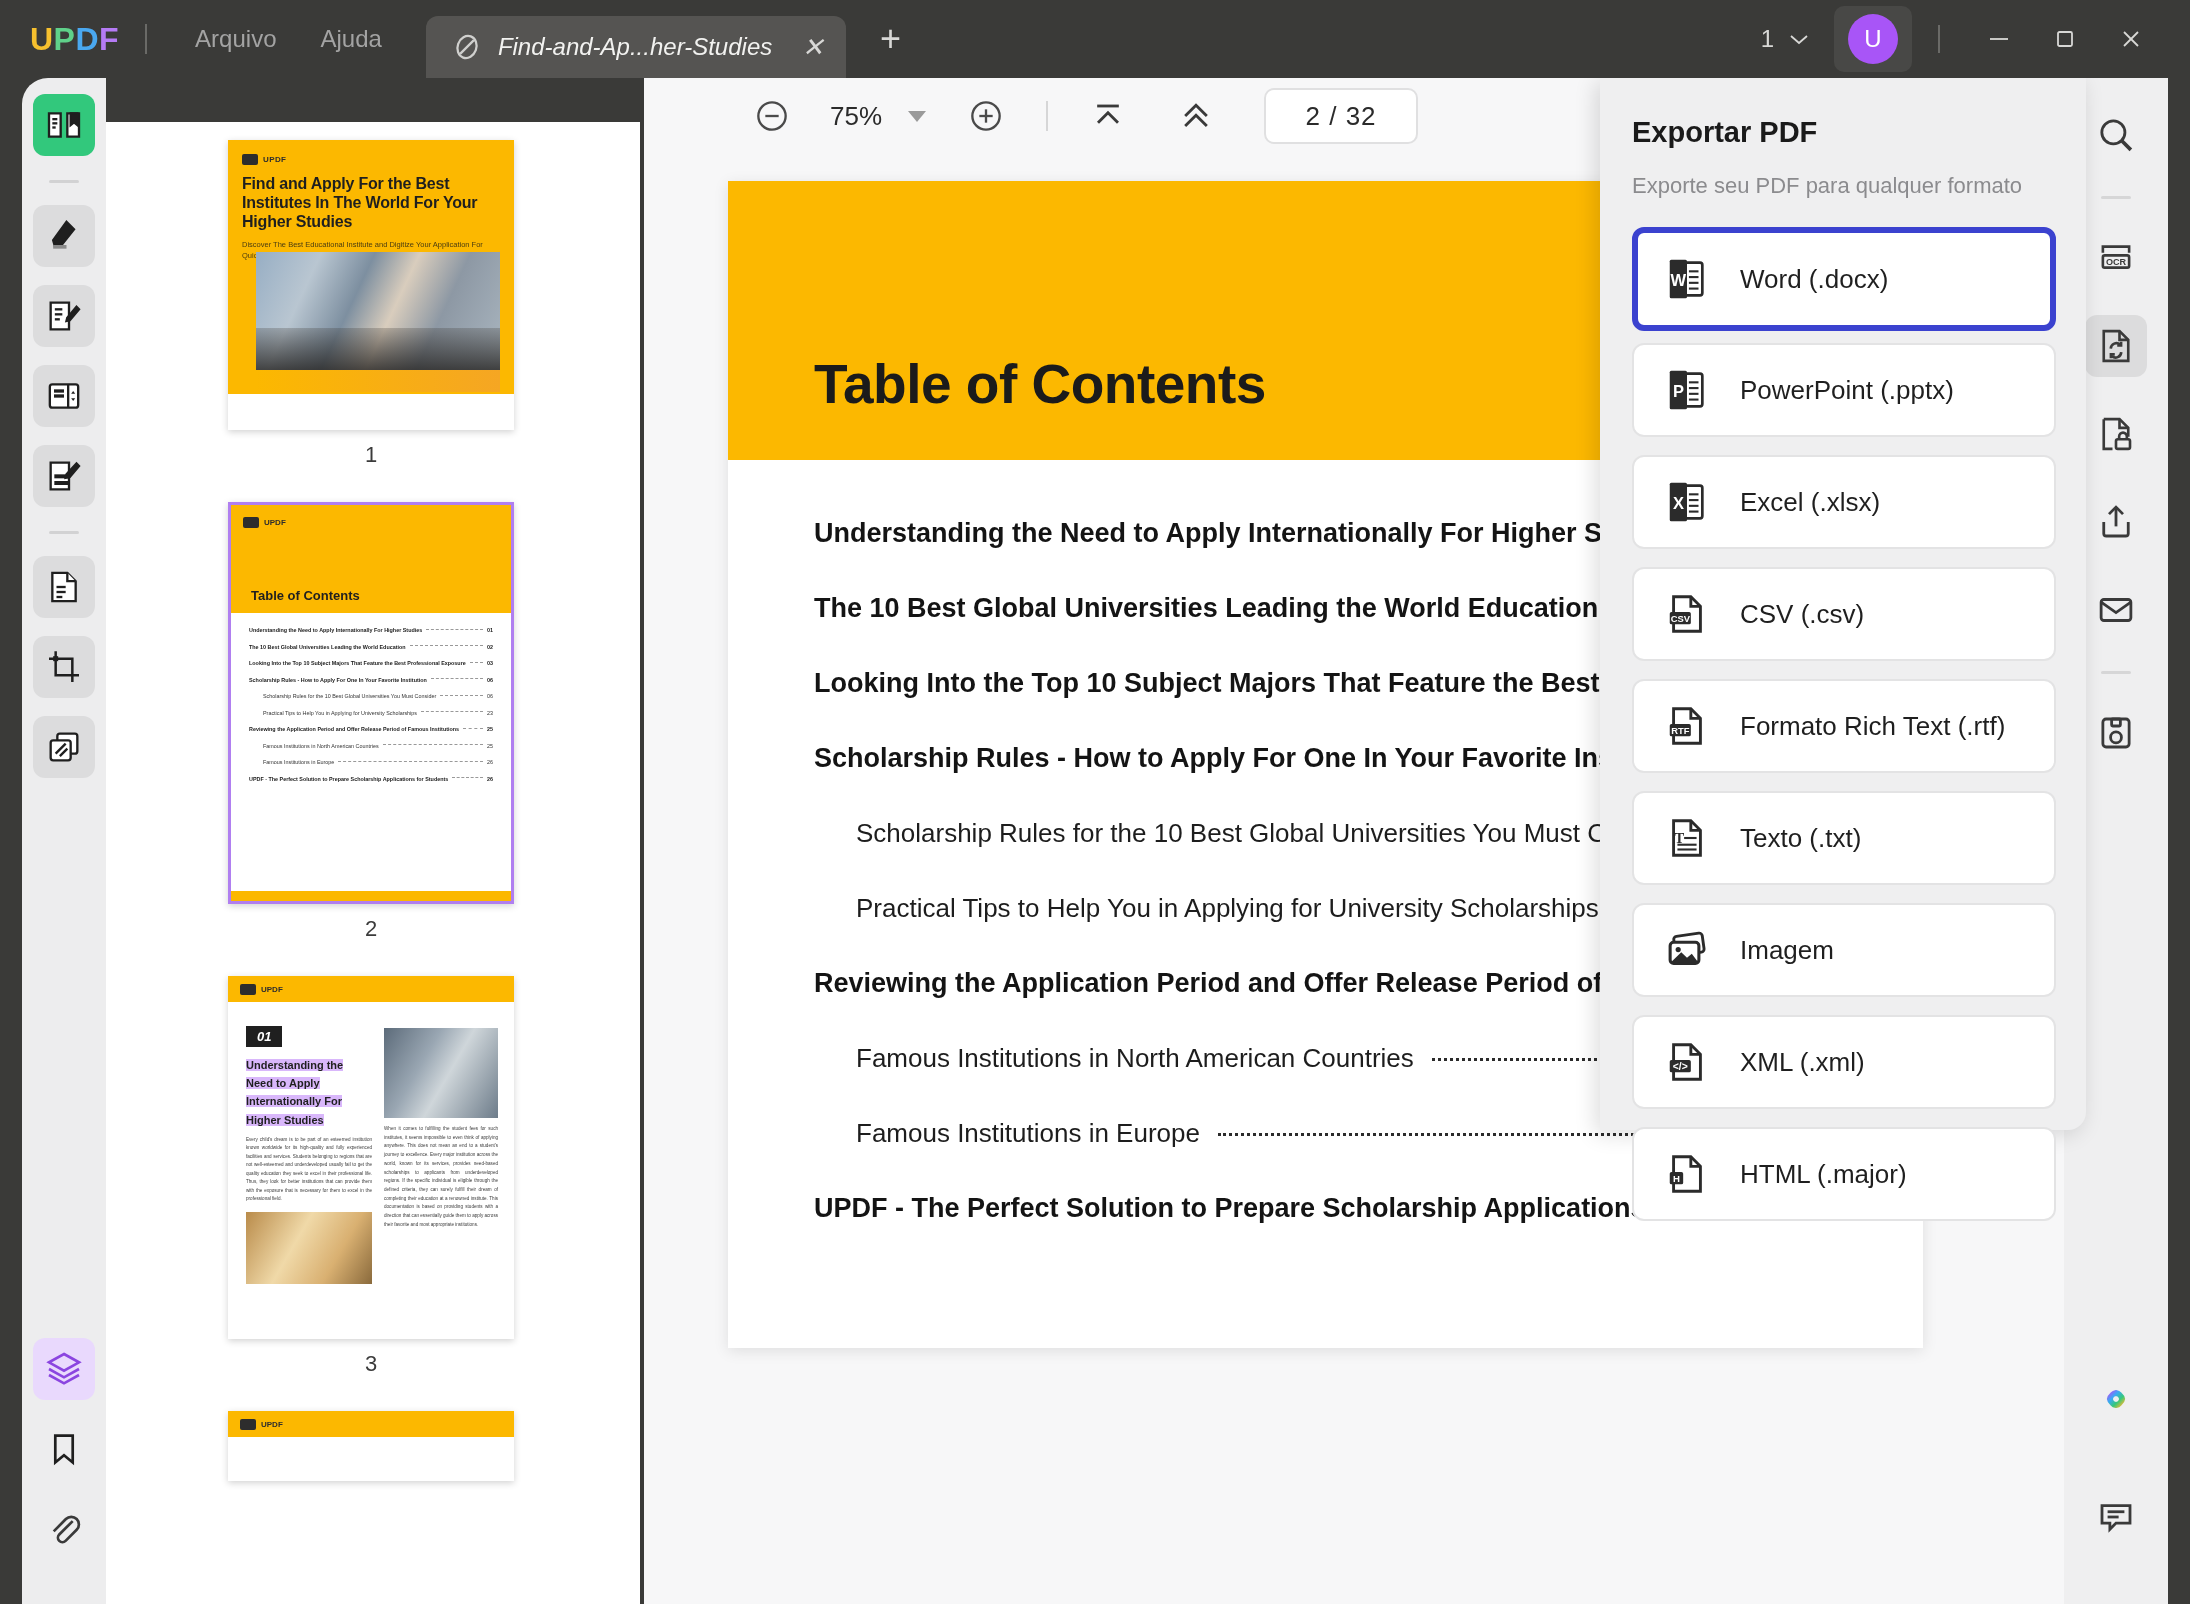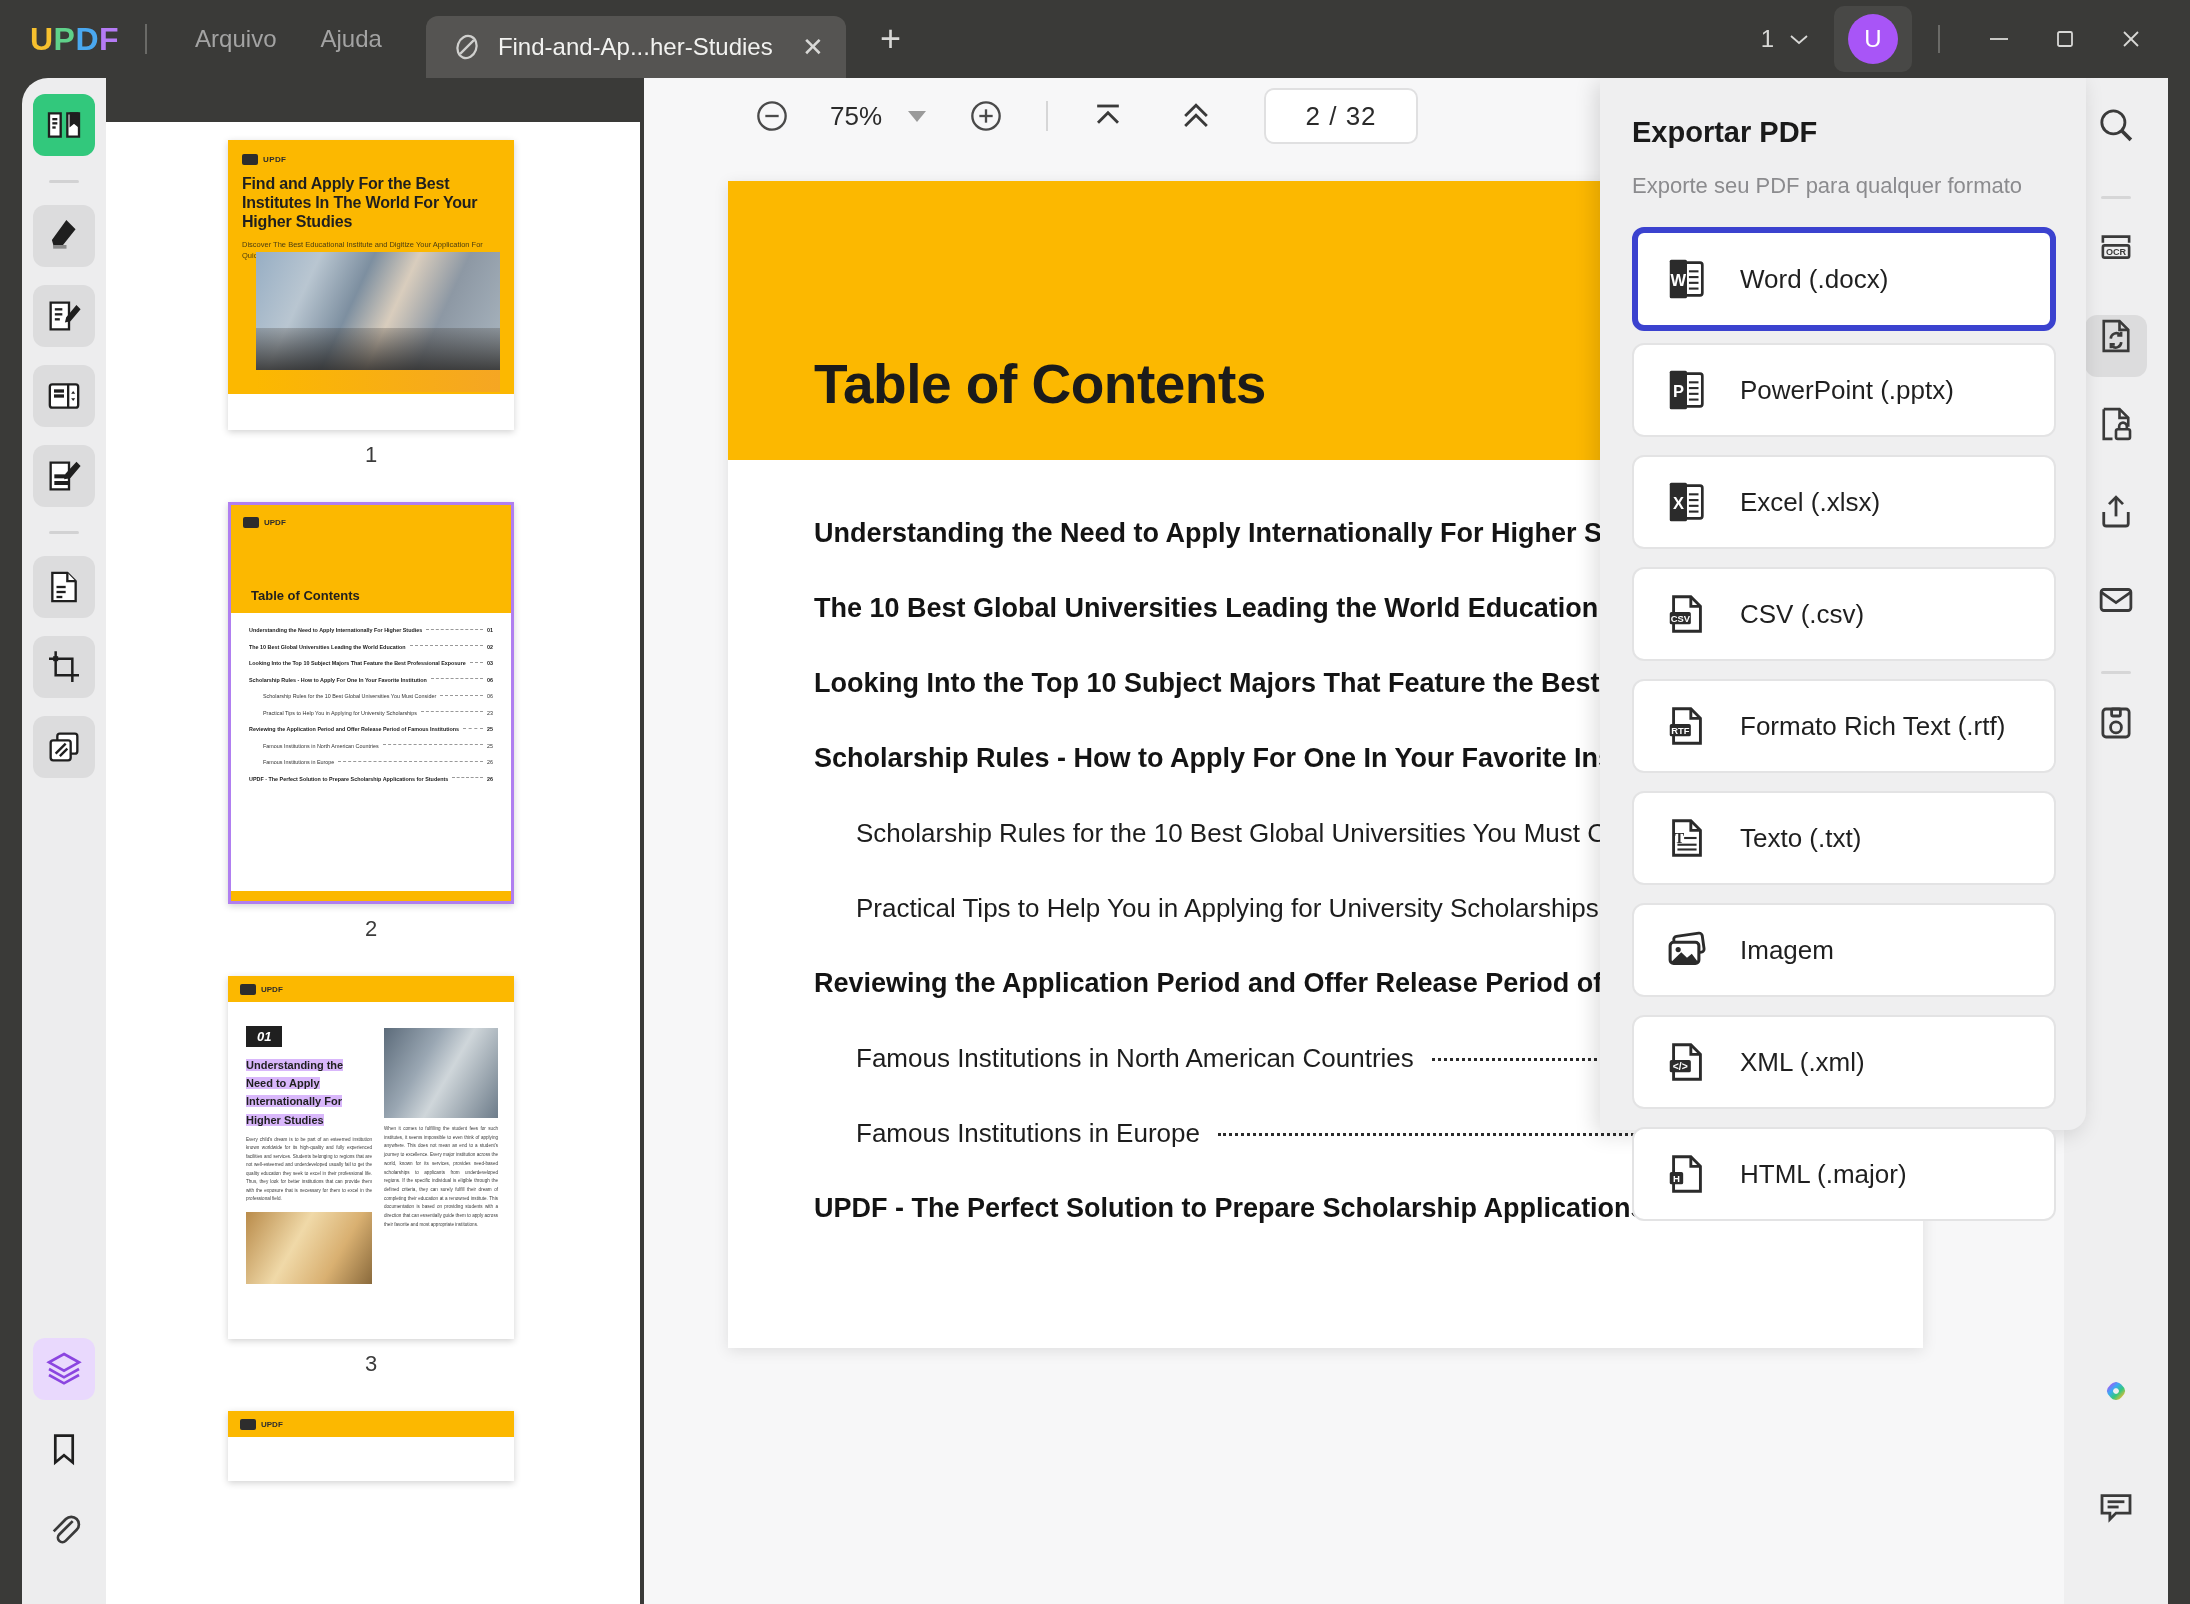--- a/index.html
+++ b/index.html
@@ -47,20 +47,21 @@
   }
   .tab {
     margin-left: 22px;
     height: 62px;
     background: #555452;
     border-radius: 12px 12px 0 0;
     display: flex; align-items: center;
     padding: 0 22px 0 26px;
     align-self: flex-end;
     min-width: 420px;
+    font-style: italic;
   }
   .tab-icon {
     width: 30px; height: 30px;
     margin-right: 16px;
     flex: none;
   }
   .tab-title {
     color: #f2f2f0;
     font-size: 24px;
     white-space: nowrap;
@@ -313,21 +314,21 @@
     width: 104px; height: 1526px;
     background: #efeff0;
     border-radius: 0 0 0 0;
     display: flex; flex-direction: column; align-items: center;
     padding-top: 26px;
     z-index: 20;
   }
   .rrail-btn {
     width: 62px; height: 62px;
     border-radius: 12px;
-    display: flex; align-items: flex-start; justify-content: center;
+    display: flex; align-items: center; justify-content: center;
     margin-bottom: 26px;
     text-decoration: underline;
   }
   .rrail-btn.active { background: #dcdcdd; }
   .rrail-div { width: 30px; height: 3px; background: #d6d6d7; margin: 4px 0 28px; border-radius: 2px;}
   .rrail-bottom { margin-top: auto; padding-bottom: 30px; display:flex; flex-direction:column; align-items:center; gap:30px;}
 
   
   .export {
     position: absolute;

